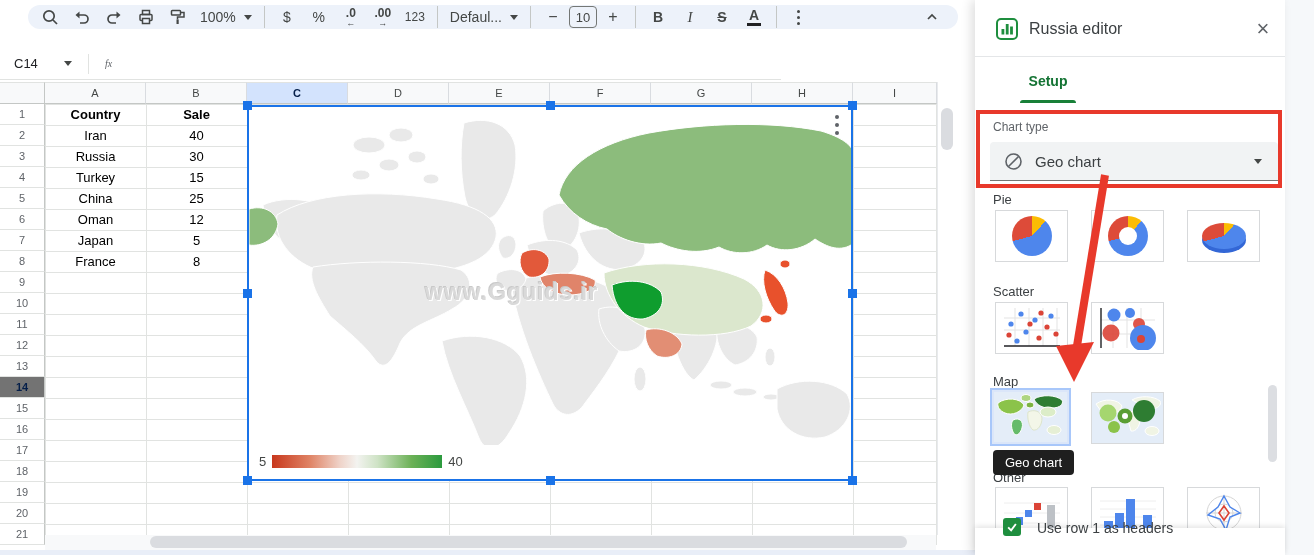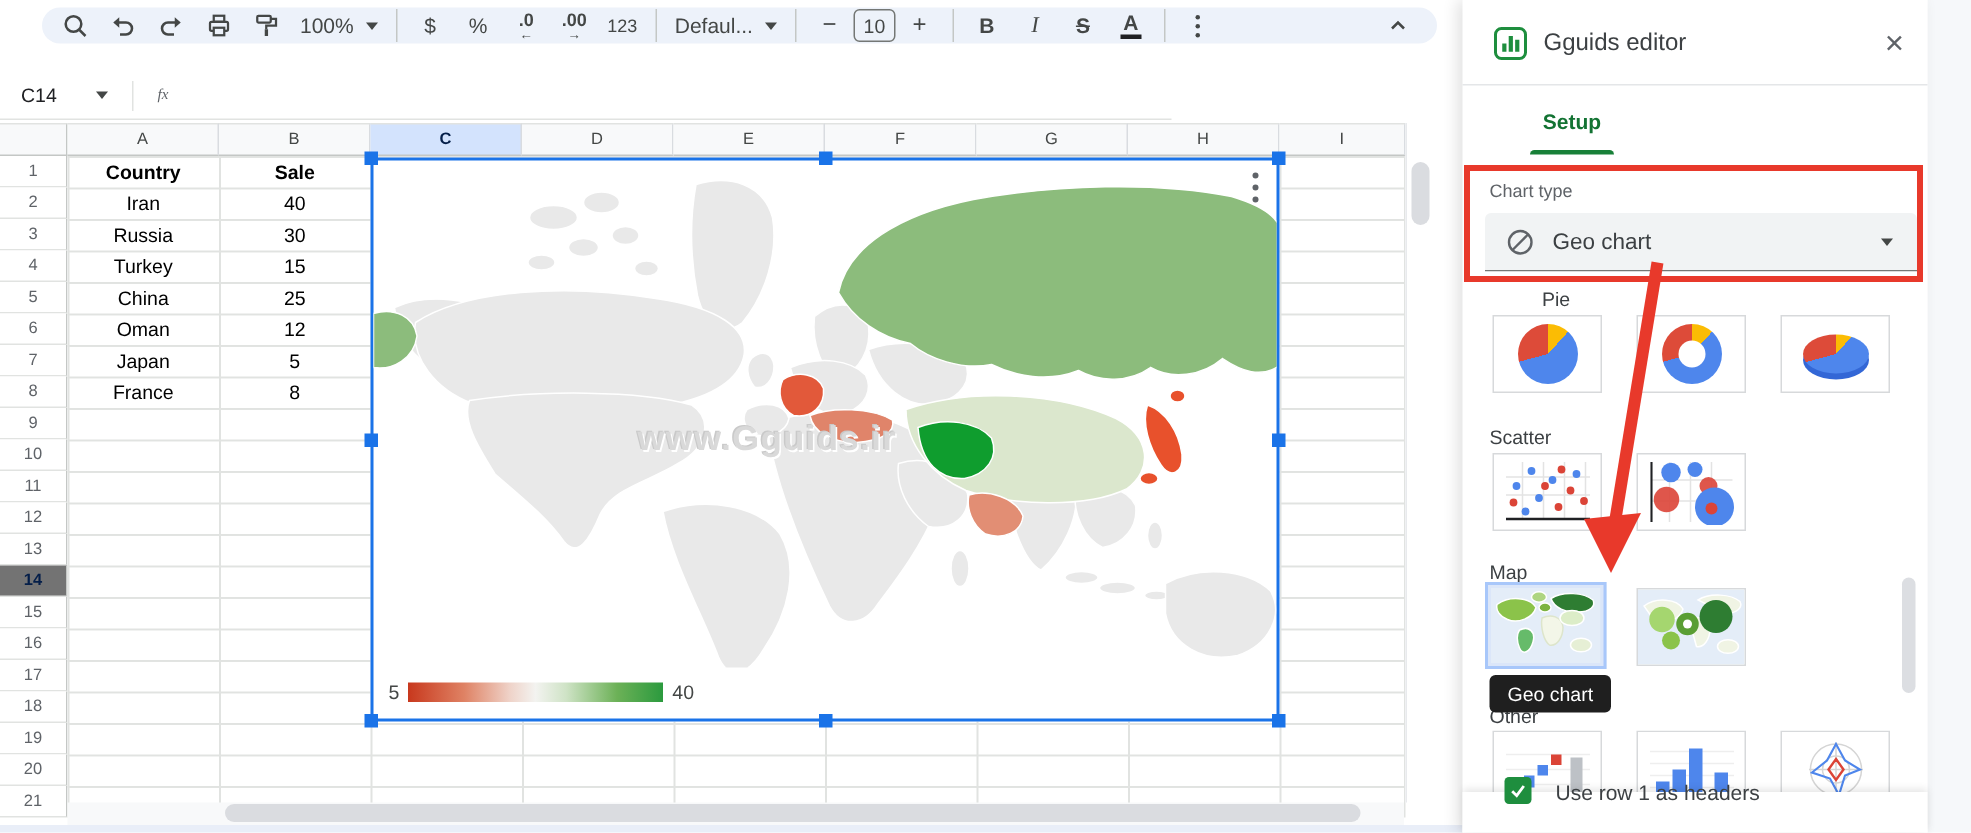--- a/index.html
+++ b/index.html
@@ -411,42 +411,42 @@
 <div class="panel">
   <div class="p-header">
     <span class="p-logo">
       <svg width="24" height="24" viewBox="0 0 24 24">
           <rect x="2" y="2" width="20" height="20" rx="4" fill="none" stroke="#1e8e3e" stroke-width="2"></rect>
           <rect x="6.5" y="12" width="2.8" height="5.5" fill="#1e8e3e"></rect>
           <rect x="10.8" y="7" width="2.8" height="10.5" fill="#1e8e3e"></rect>
           <rect x="15.1" y="9.5" width="2.8" height="8" fill="#1e8e3e"></rect>
         </svg>
     </span>
-    <span class="p-title">Gguids editor</span>
+    <span class="p-title">Russia editor</span>
     <span class="p-close">×</span>
   </div>
 
   <div class="p-tabs">
     <div class="tab setup">
       <span>Setup</span>
       <span class="underl"></span>
     </div>
   </div>
 
   <div class="p-label" style="top:120px;">Chart type</div>
   <div class="dropdown">
     <svg width="19" height="19" viewBox="0 0 19 19">
         <circle cx="9.5" cy="9.5" r="7.5" fill="none" stroke="#5f6368" stroke-width="1.6"></circle>
         <line x1="4.5" y1="14.5" x2="14.5" y2="4.5" stroke="#5f6368" stroke-width="1.6"></line>
       </svg>
     <span class="dtext">Geo chart</span>
     <span class="caret"></span>
   </div>
 
-  <div class="p-seclabel" style="top:192px;margin-left:35px;">Pie</div>
+  <div class="p-seclabel" style="top:192px;">Pie</div>
   <div class="thumb" style="left:20px; top:210px;">
       <div class="pie1"></div>
     </div>
   <div class="thumb" style="left:116px; top:210px;">
       <div class="pie2">
         <i></i>
       </div>
     </div>
   <div class="thumb" style="left:212px; top:210px;">
     <div class="pie3w">

